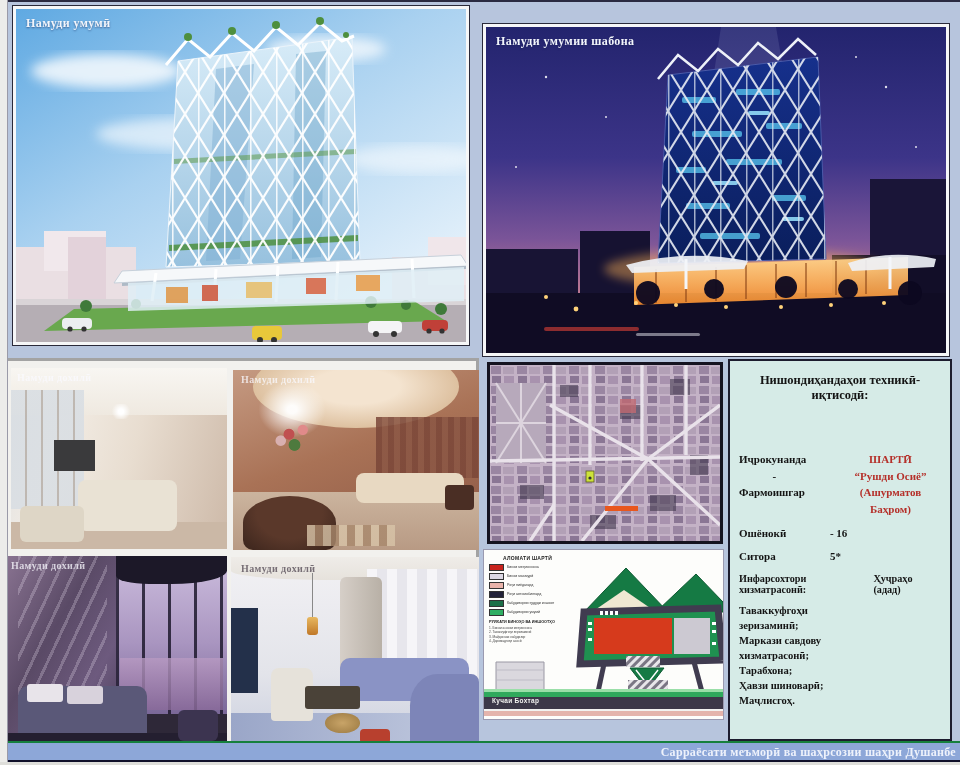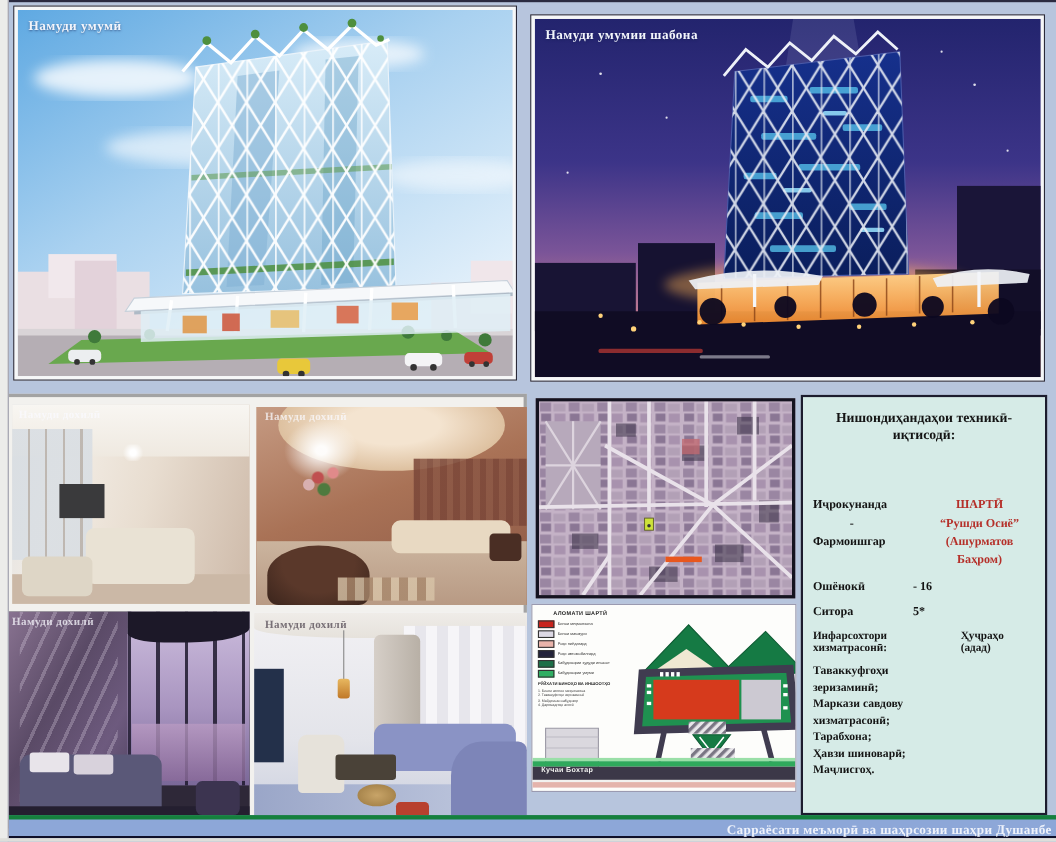--- a/index.html
+++ b/index.html
@@ -40,21 +40,21 @@
   .kv .vcol{width:50%;text-align:center;}
   .red{color:#b5302a;}
   .dash-line{text-align:center;width:70%;}
   .row-line{display:flex;font-weight:bold;font-size:11px;margin-bottom:11px;}
   .row-line .lab{width:45%;}
   .infra-head{display:flex;justify-content:space-between;font-weight:bold;font-size:10.2px;margin:3px 0 8px 0;}
   .two-col{display:flex;font-weight:bold;font-size:10.6px;line-height:1.42;}
   .two-col .c1{width:57%;}
   .two-col .c2{width:43%;}
   
-  #bottom-bar{position:absolute;left:8px;top:741px;width:952px;height:21px;background:#8da7d8;border-top:4px solid #15803d;border-bottom:2px solid #10102a;box-sizing:border-box;color:#eef2fb;font-weight:bold;font-size:12px;text-align:right;padding:2px 4px 0 0;letter-spacing:.3px;}
+  #bottom-bar{position:absolute;left:8px;top:741px;width:952px;height:21px;background:#8da7d8;border-top:2px solid #15803d;border-bottom:2px solid #10102a;box-sizing:border-box;color:#eef2fb;font-weight:bold;font-size:12px;text-align:right;padding:2px 4px 0 0;letter-spacing:.3px;}
   .street-label{position:absolute;left:8px;top:147px;color:#f2f2f0;font-family:"Liberation Sans",sans-serif;font-size:6.5px;font-weight:bold;letter-spacing:.3px;z-index:4;}
 </style>
 </head>
 <body>
 
 <div id="stage">
   <div id="board"></div>
 
   <div class="panel render-panel" style="left:12px;top:5px;width:458px;height:341px;">
     <div class="render-box">
@@ -146,21 +146,21 @@
             <circle cx="426" cy="322" r="2.6" fill="#333"></circle>
           <rect x="46" y="309" width="30" height="11" rx="4" fill="#eceef0"></rect>
             <circle cx="54" cy="320" r="2.6" fill="#333"></circle>
             <circle cx="68" cy="320" r="2.6" fill="#333"></circle>
         </g>
       </svg>
       <div class="render-label">Намуди умумӣ</div>
     </div>
   </div>
 
-  <div class="panel render-panel" style="left:482px;top:13px;width:468px;height:334px;">
+  <div class="panel render-panel" style="left:482px;top:23px;width:468px;height:334px;">
     <div class="render-box">
       <svg width="462" height="326" viewBox="0 0 462 326">
         <defs>
           <linearGradient id="nsky" x1="0" y1="0" x2="0" y2="1">
             <stop offset="0" stop-color="#23246e"></stop>
               <stop offset="0.40" stop-color="#3c3488"></stop>
             <stop offset="0.65" stop-color="#7a5498"></stop>
               <stop offset="0.84" stop-color="#c67d92"></stop>
             <stop offset="0.95" stop-color="#e0a193"></stop>
           </linearGradient>

